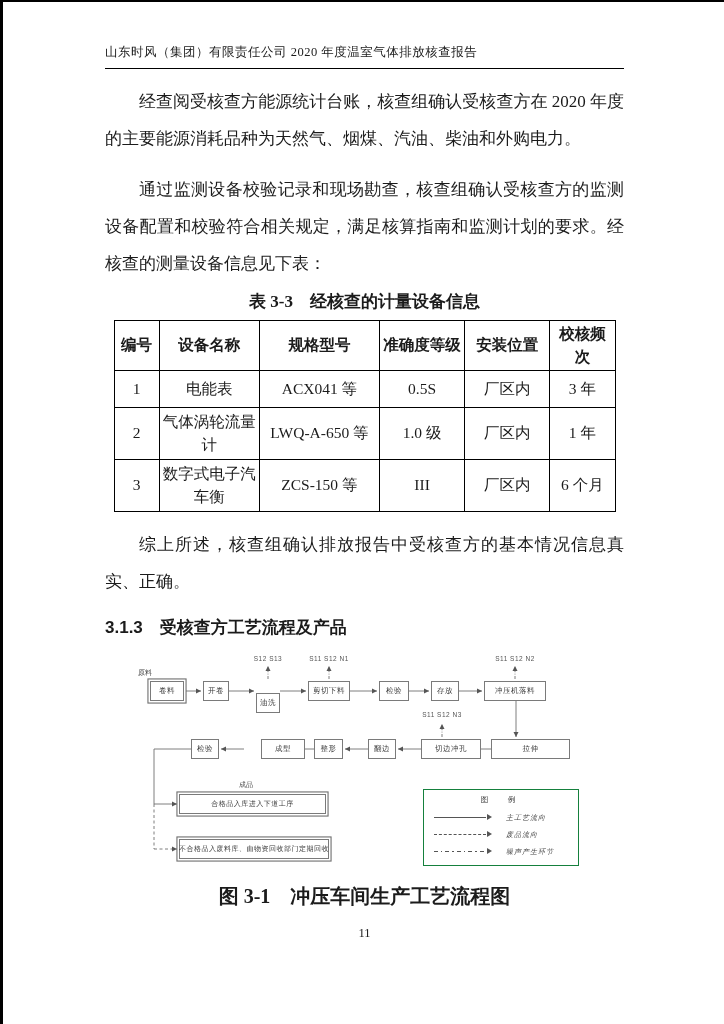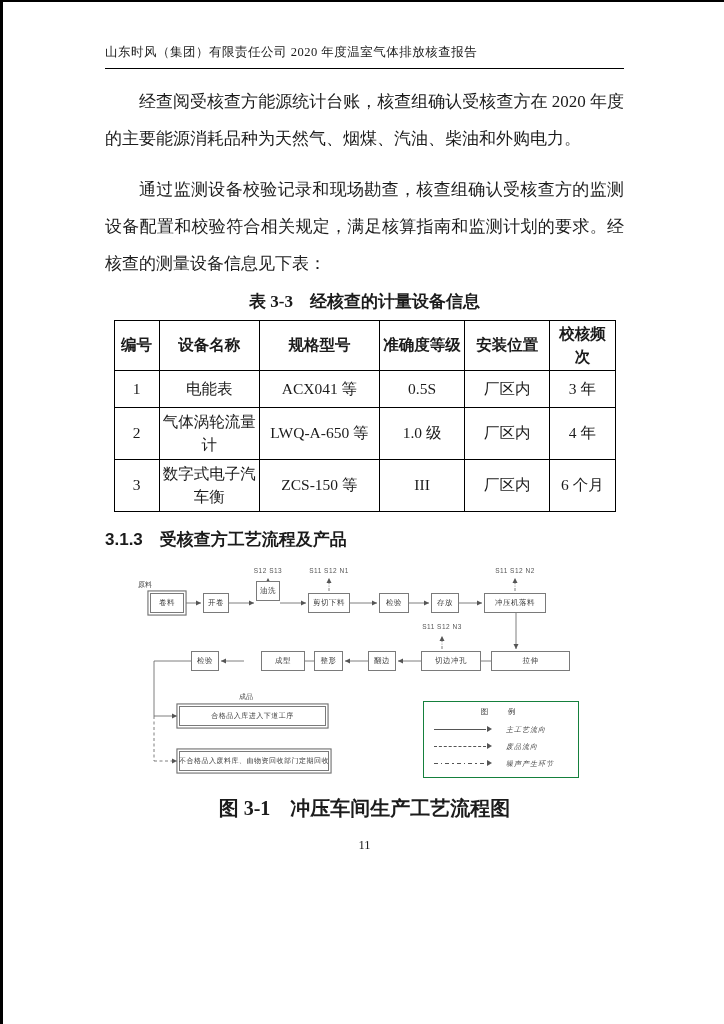--- a/index.html
+++ b/index.html
@@ -170,33 +170,34 @@
         <td>0.5S</td>
         <td>厂区内</td>
         <td>3 年</td>
       </tr>
       <tr class="r2">
         <td>2</td>
         <td>气体涡轮流量计</td>
         <td>LWQ-A-650 等</td>
         <td>1.0 级</td>
         <td>厂区内</td>
-        <td>4 年</td>
+        <td>1 年</td>
       </tr>
       <tr class="r3">
         <td>3</td>
         <td>数字式电子汽车衡</td>
         <td>ZCS-150 等</td>
         <td>III</td>
         <td>厂区内</td>
         <td>6 个月</td>
       </tr>
     </tbody>
       </table>
 
+    <p class="body-text">综上所述，核查组确认排放报告中受核查方的基本情况信息真实、正确。</p>
 
     <h3 class="sec">3.1.3　受核查方工艺流程及产品</h3>
 
 
     <div class="flow">
 
       <svg class="wires" width="510" height="228" viewBox="0 0 510 228">
         <defs>
           <marker id="arr" viewBox="0 0 6 6" refX="6" refY="3" markerWidth="6" markerHeight="6" orient="auto">
             <path d="M0,0 L6,3 L0,6 z" fill="#555"></path>
@@ -234,21 +235,21 @@
 
       <span class="flabel" style="left:27px;top:19px;">原料</span>
       <span class="scode" style="left:137px;top:6px;width:40px;">S12 S13</span>
       <span class="scode" style="left:193px;top:6px;width:50px;">S11 S12 N1</span>
       <span class="scode" style="left:379px;top:6px;width:50px;">S11 S12 N2</span>
       <span class="scode" style="left:306px;top:62px;width:50px;">S11 S12 N3</span>
       <span class="flabel" style="left:128px;top:131px;">成品</span>
 
       <div class="fbox dbl" style="left:39px;top:32px;width:34px;">卷料</div>
       <div class="fbox" style="left:92px;top:32px;width:26px;">开卷</div>
-      <div class="fbox" style="left:145px;top:20px;width:24px;">油洗</div>
+      <div class="fbox" style="left:145px;top:44px;width:24px;">油洗</div>
       <div class="fbox" style="left:197px;top:32px;width:42px;">剪切下料</div>
       <div class="fbox" style="left:268px;top:32px;width:30px;">检验</div>
       <div class="fbox" style="left:320px;top:32px;width:28px;">存放</div>
       <div class="fbox" style="left:373px;top:32px;width:62px;">冲压机落料</div>
 
       <div class="fbox" style="left:80px;top:90px;width:28px;">检验</div>
       <div class="fbox" style="left:150px;top:90px;width:44px;">成型</div>
       <div class="fbox" style="left:203px;top:90px;width:29px;">整形</div>
       <div class="fbox" style="left:257px;top:90px;width:28px;">翻边</div>
       <div class="fbox" style="left:310px;top:90px;width:60px;">切边冲孔</div>

